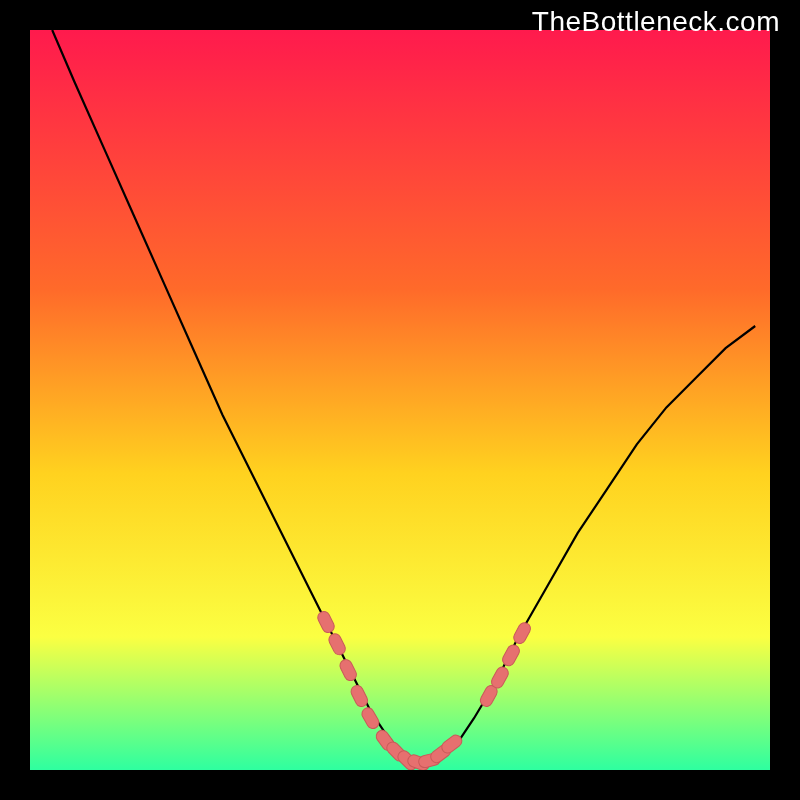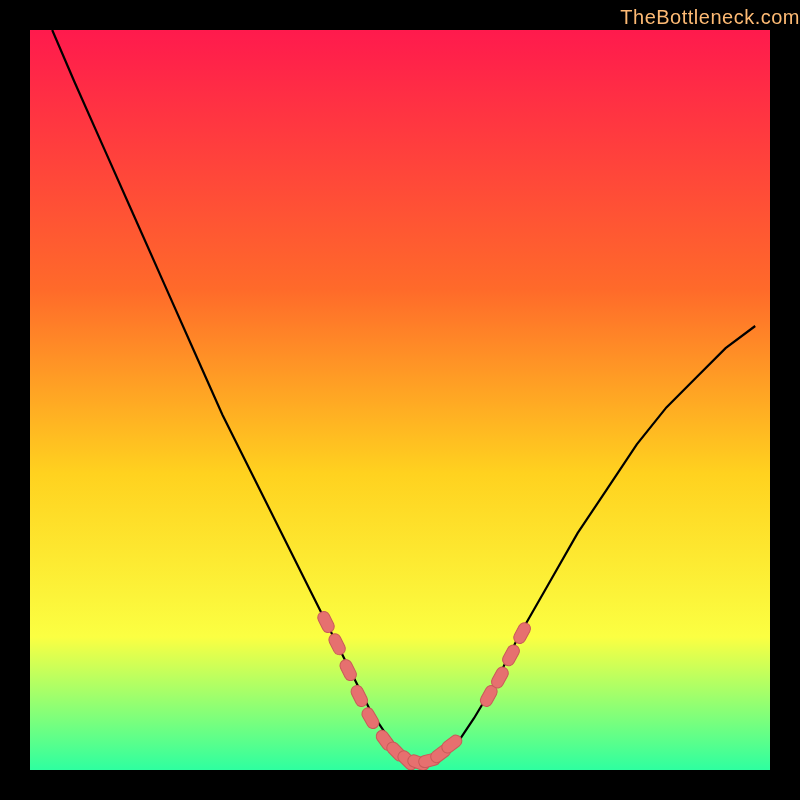--- a/index.html
+++ b/index.html
@@ -7,23 +7,23 @@
     padding: 0;
     width: 800px;
     height: 800px;
     background: #000;
     position: relative;
     font-family: Arial, Helvetica, sans-serif;
   }
   .watermark {
     position: absolute;
     top: 6px;
-    right: 0;
-    color: #fdba74;
-    font-size: 20px;
+    right: 20px;
+    color: #ffffff;
+    font-size: 28px;
     letter-spacing: 0.5px;
     z-index: 10;
   }
   .plot-frame {
     position: absolute;
     left: 30px;
     top: 30px;
     width: 740px;
     height: 740px;
     background: #000;

